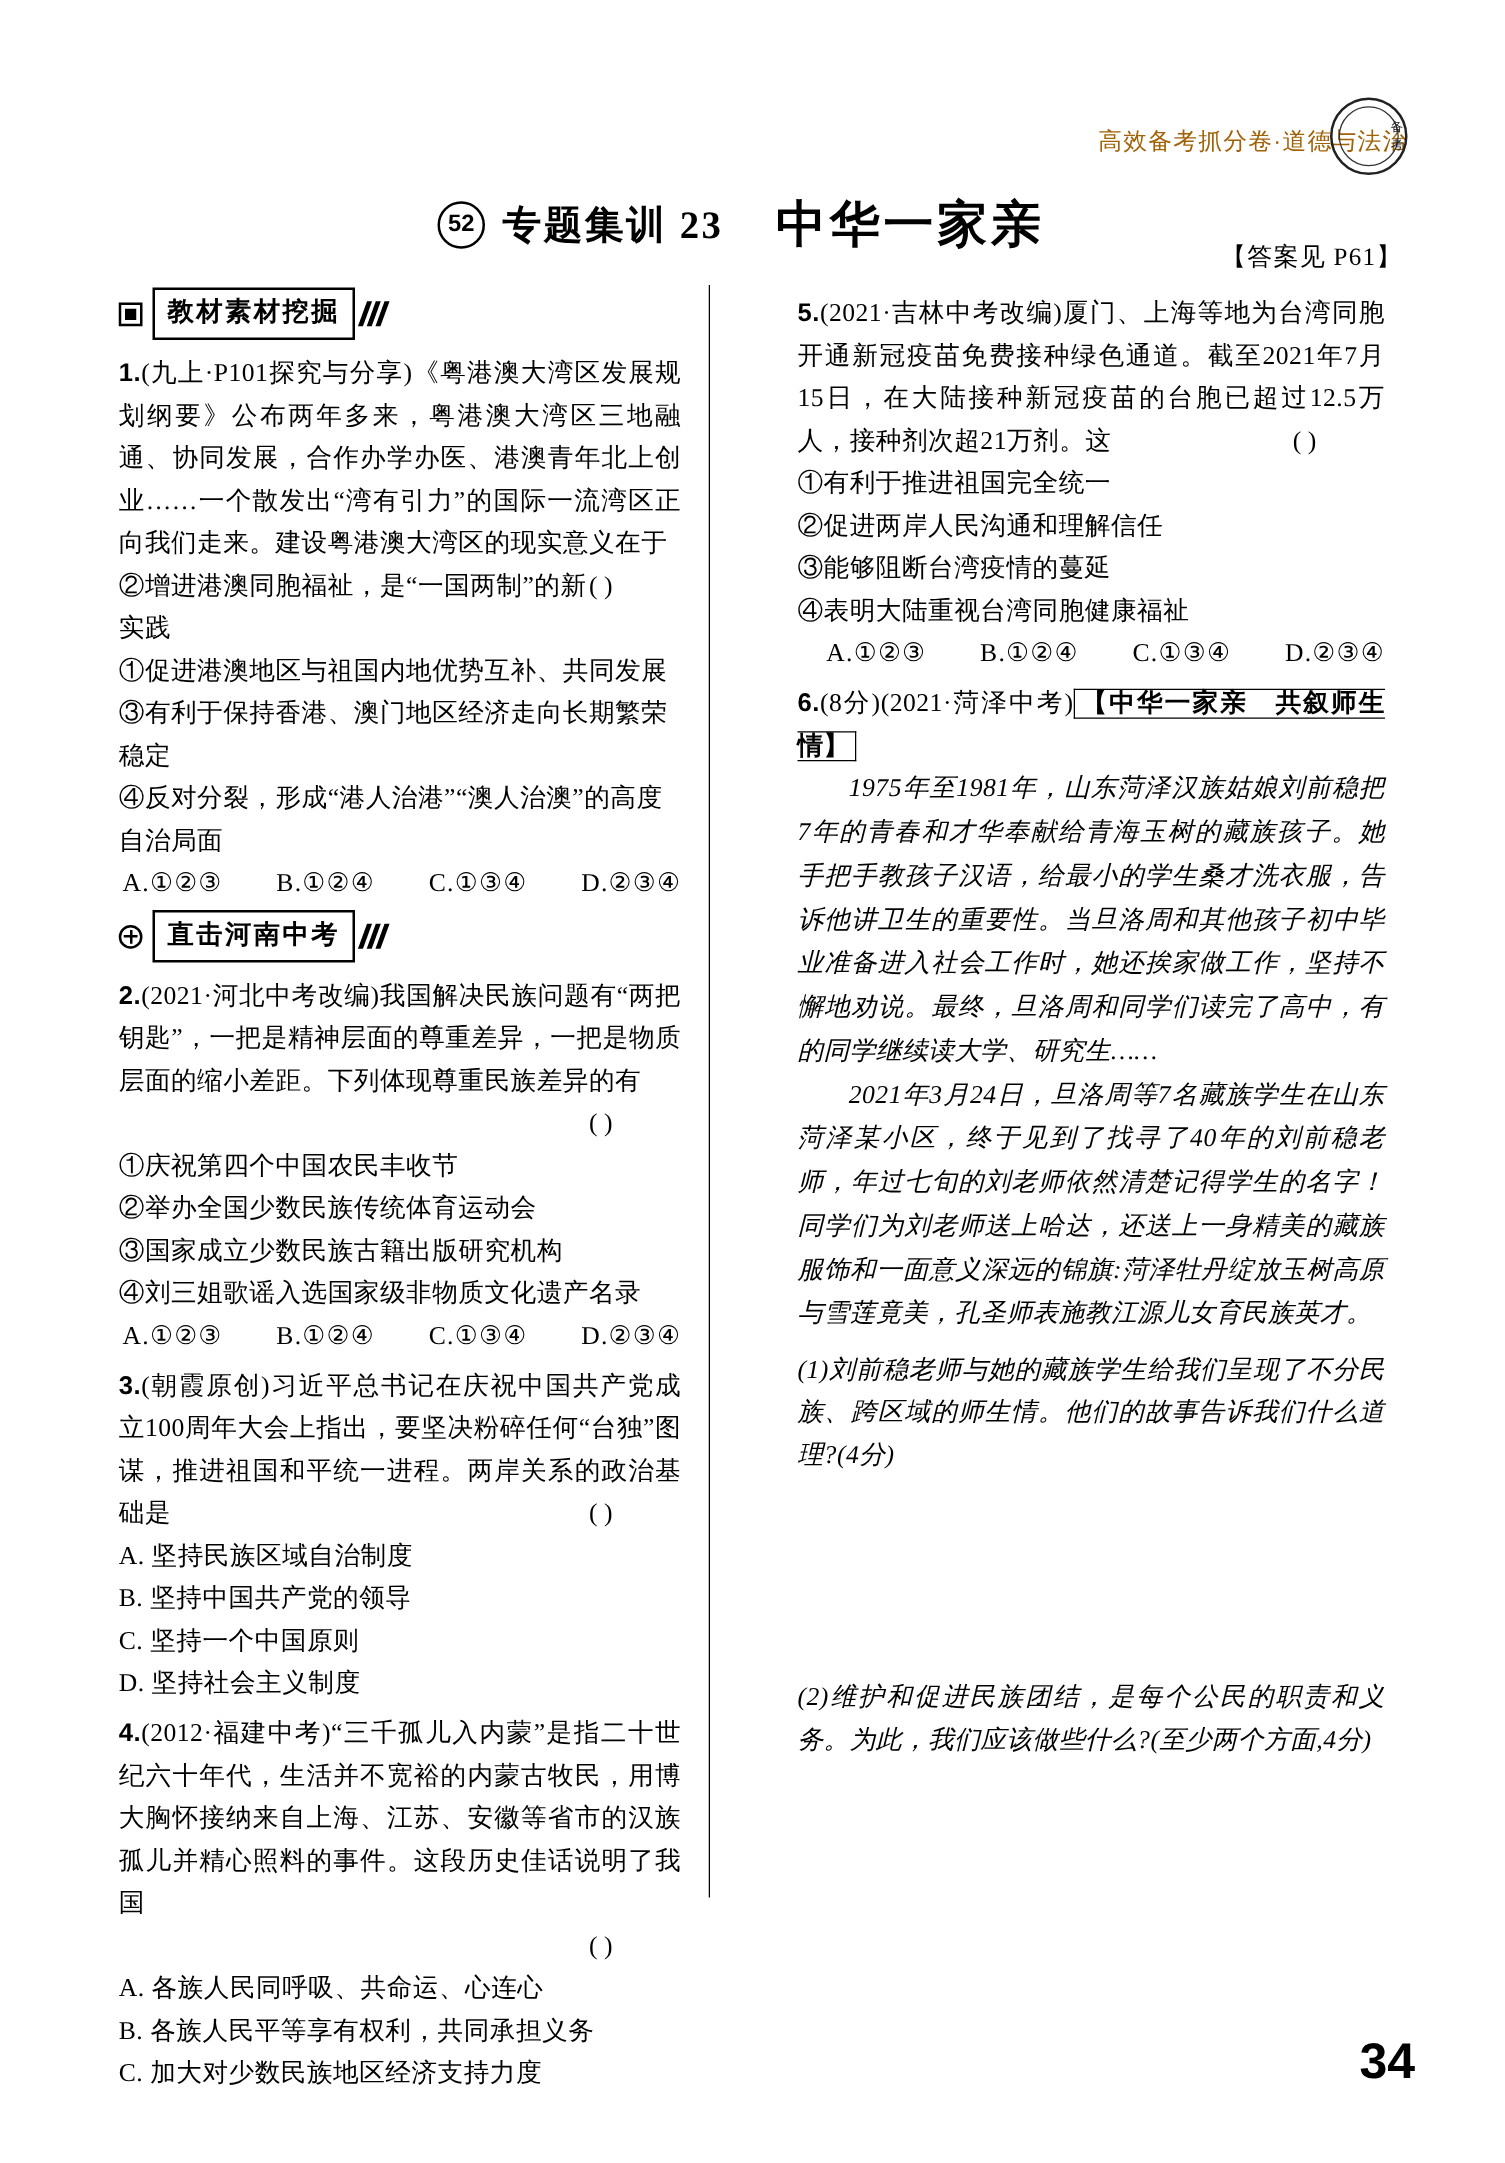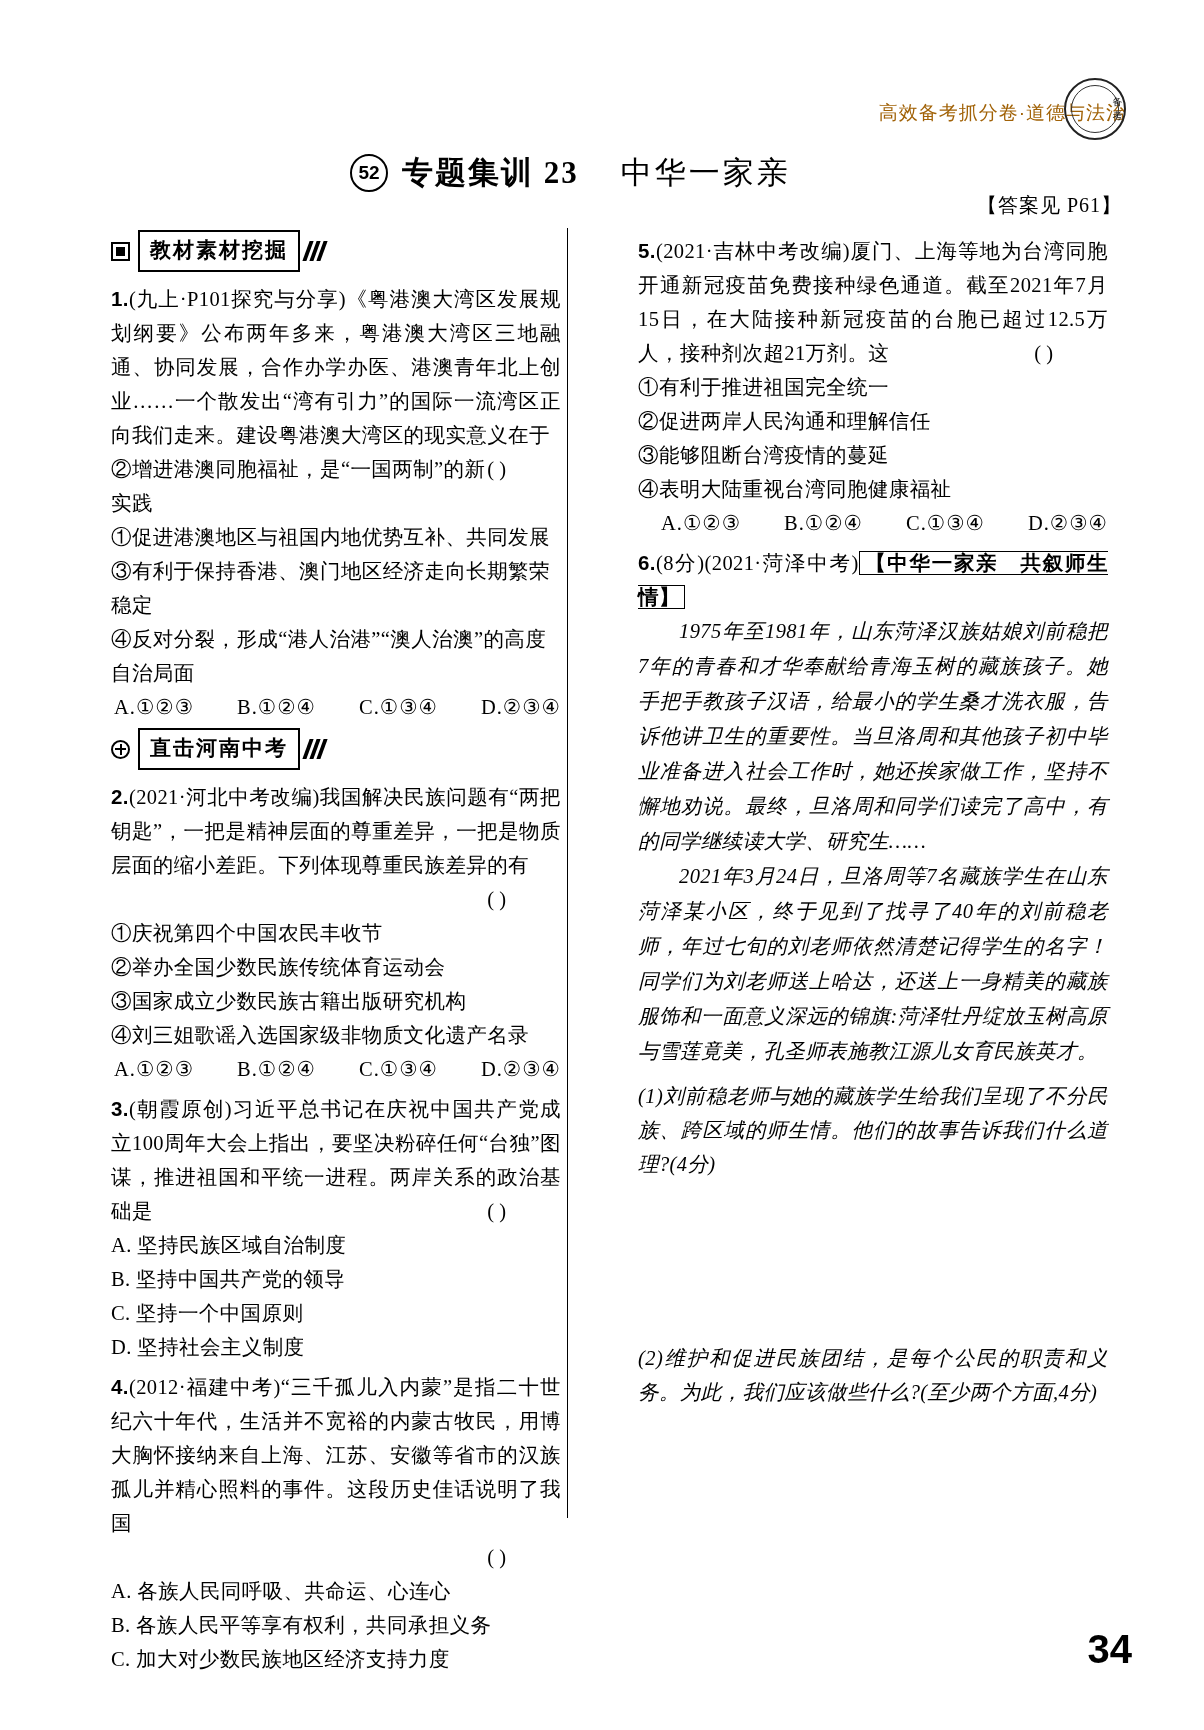--- a/index.html
+++ b/index.html
@@ -76,42 +76,42 @@
     font-size: 19px;
     font-weight: bold;
     font-family: "Liberation Sans", sans-serif;
   }
   .title-main {
     font-size: 31px;
     font-weight: bold;
     letter-spacing: 2px;
   }
   .title-sub {
-    font-size: 31px;
-    font-weight: normal;
+    font-size: 40px;
+    font-weight: bold;
     letter-spacing: 3px;
     margin-left: 28px;
   }
   .answer-ref {
     position: absolute;
     top: 192px;
     right: 82px;
     font-size: 20px;
     letter-spacing: 1px;
   }
   
   .col {
     position: absolute;
     top: 228px;
     width: 450px;
     font-size: 20.5px;
     line-height: 34px;
     letter-spacing: 0.4px;
   }
-  .col-left { left: 111px; }
+  .col-left { left: 95px; }
   .col-right { left: 638px; width: 470px; }
   .divider {
     position: absolute;
     left: 567px;
     top: 228px;
     width: 1px;
     height: 1290px;
     background: #000;
   }
   

